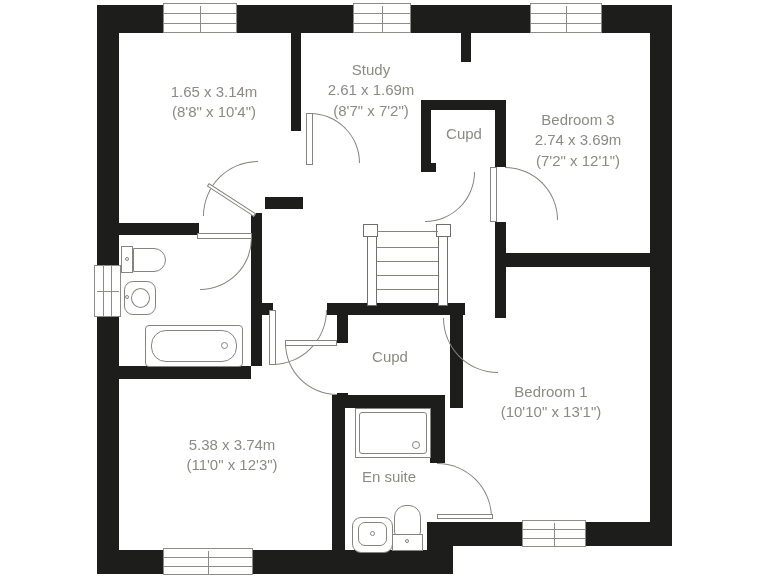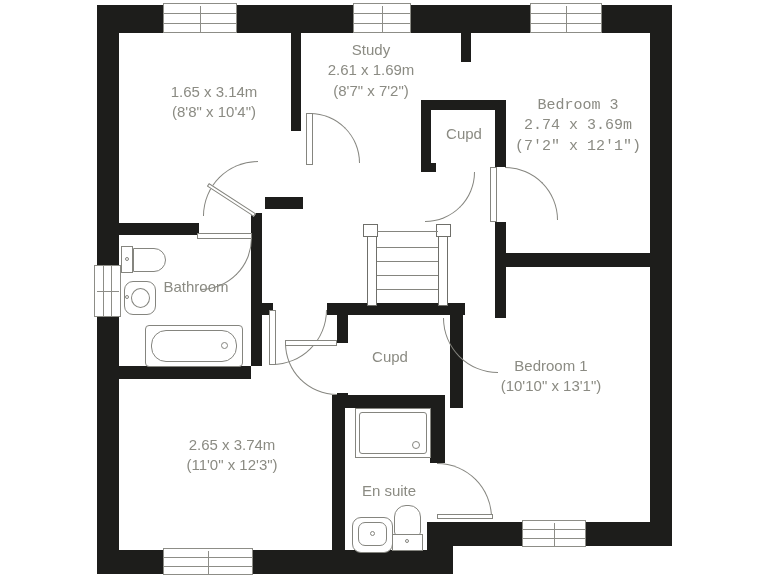--- a/index.html
+++ b/index.html
@@ -142,51 +142,48 @@
   <div class="dot" style="left:370px;top:531px;width:5px;height:5px;"></div>
   <div class="fx" style="left:394px;top:505px;width:27px;height:31px;border-radius:12px 12px 4px 4px;"></div>
   <div class="fx" style="left:392px;top:534px;width:31px;height:17px;"></div>
   <div class="dot" style="left:405px;top:539px;width:4px;height:4px;"></div>
 
   <div class="label" style="left:124px;top:82px;width:180px;">
     <div>1.65 x 3.14m</div>
     <div>(8'8" x 10'4")</div>
   </div>
 
-  <div class="label" style="left:281px;top:40px;width:180px;">
+  <div class="label" style="left:281px;top:60px;width:180px;">
     <div>Study</div>
     <div>2.61 x 1.69m</div>
     <div>(8'7" x 7'2")</div>
   </div>
 
   <div class="label" style="left:429px;top:124px;width:70px;">
     <div>Cupd</div>
   </div>
 
-  <div class="label" style="left:488px;top:96px;width:180px;font-family:Liberation Mono, monospace;">
+  <div class="label" style="left:488px;top:110px;width:180px;">
     <div>Bedroom 3</div>
     <div>2.74 x 3.69m</div>
     <div>(7'2" x 12'1")</div>
   </div>
 
-  <div class="label" style="left:136px;top:277px;width:120px;">
-    <div>Bathroom</div>
-  </div>
 
   <div class="label" style="left:355px;top:347px;width:70px;">
     <div>Cupd</div>
   </div>
 
-  <div class="label" style="left:461px;top:356px;width:180px;">
+  <div class="label" style="left:461px;top:382px;width:180px;">
     <div>Bedroom 1</div>
     <div>(10'10" x 13'1")</div>
   </div>
 
   <div class="label" style="left:142px;top:435px;width:180px;">
-    <div>2.65 x 3.74m</div>
+    <div>5.38 x 3.74m</div>
     <div>(11'0" x 12'3")</div>
   </div>
 
-  <div class="label" style="left:334px;top:481px;width:110px;">
+  <div class="label" style="left:334px;top:467px;width:110px;">
     <div>En suite</div>
   </div>
 
 </div>
 
 </body></html>

